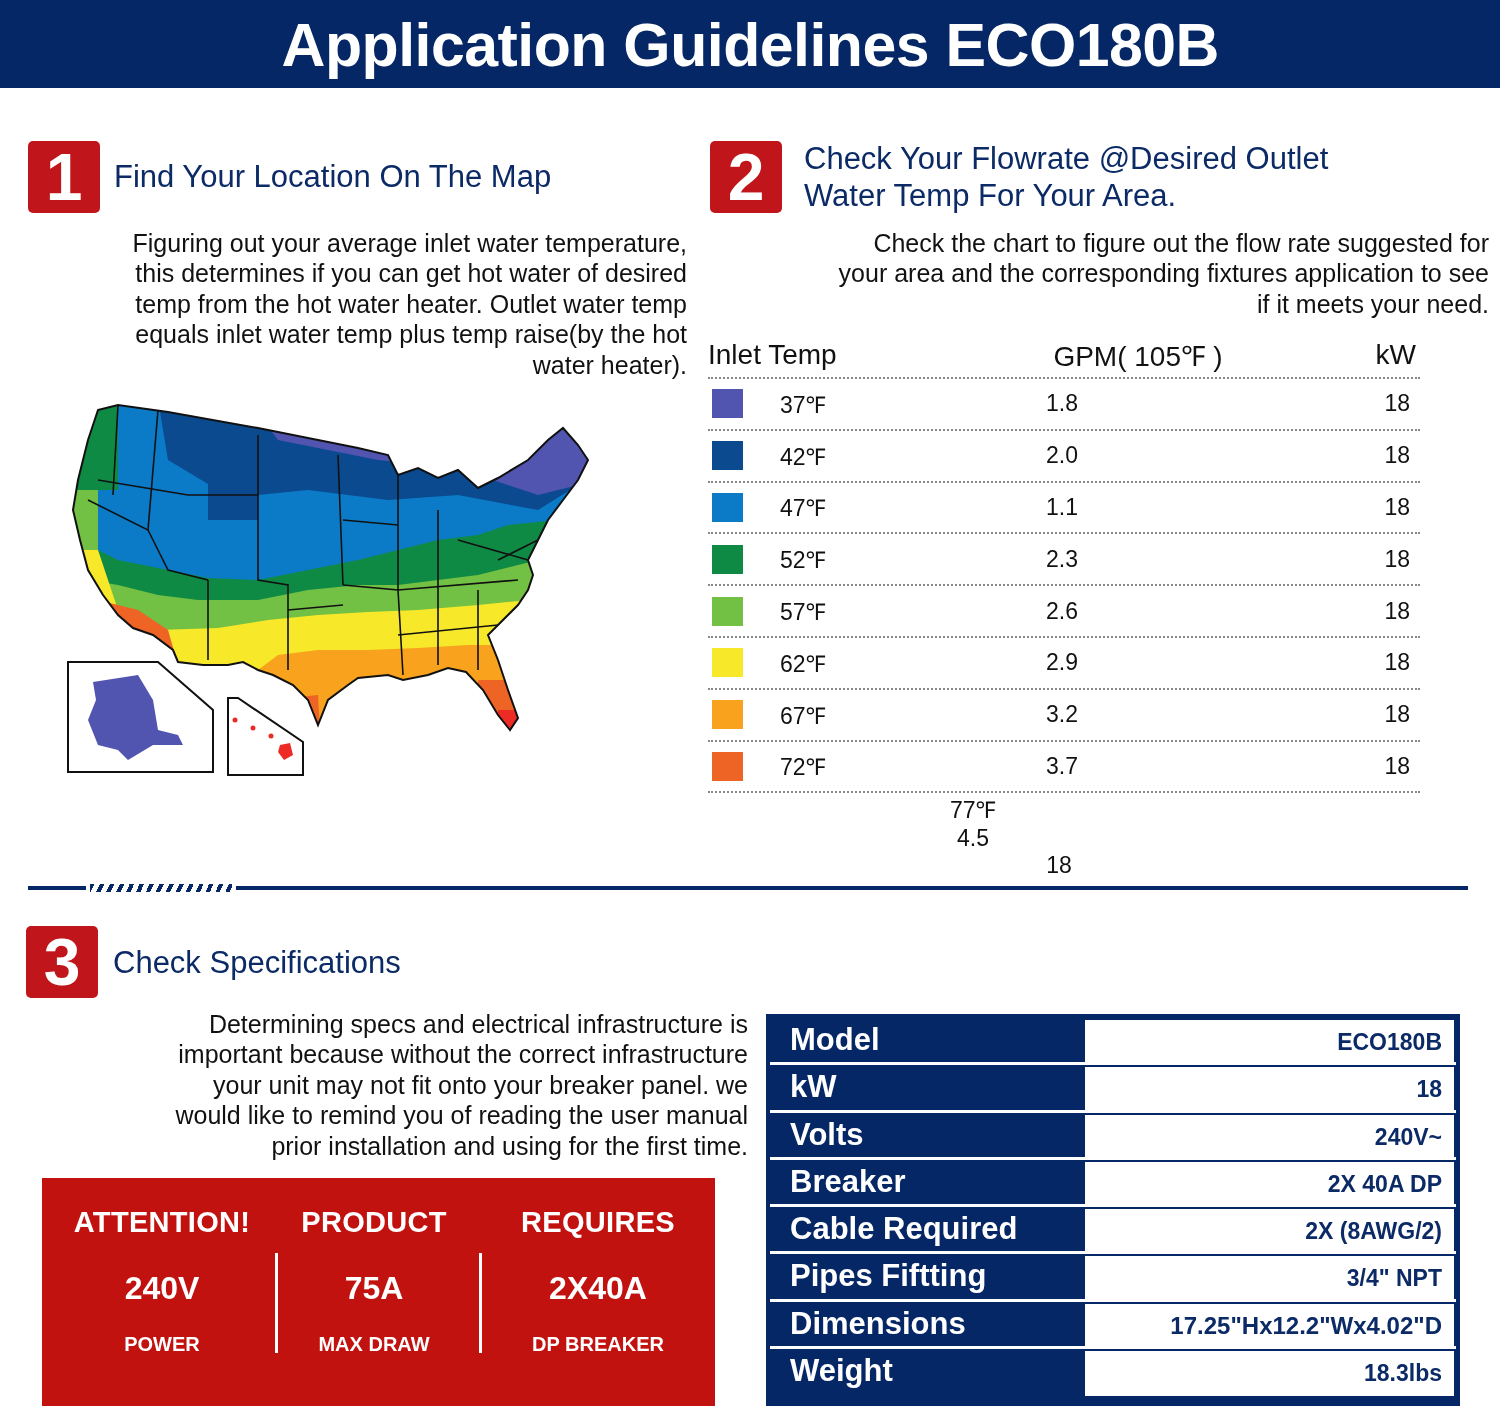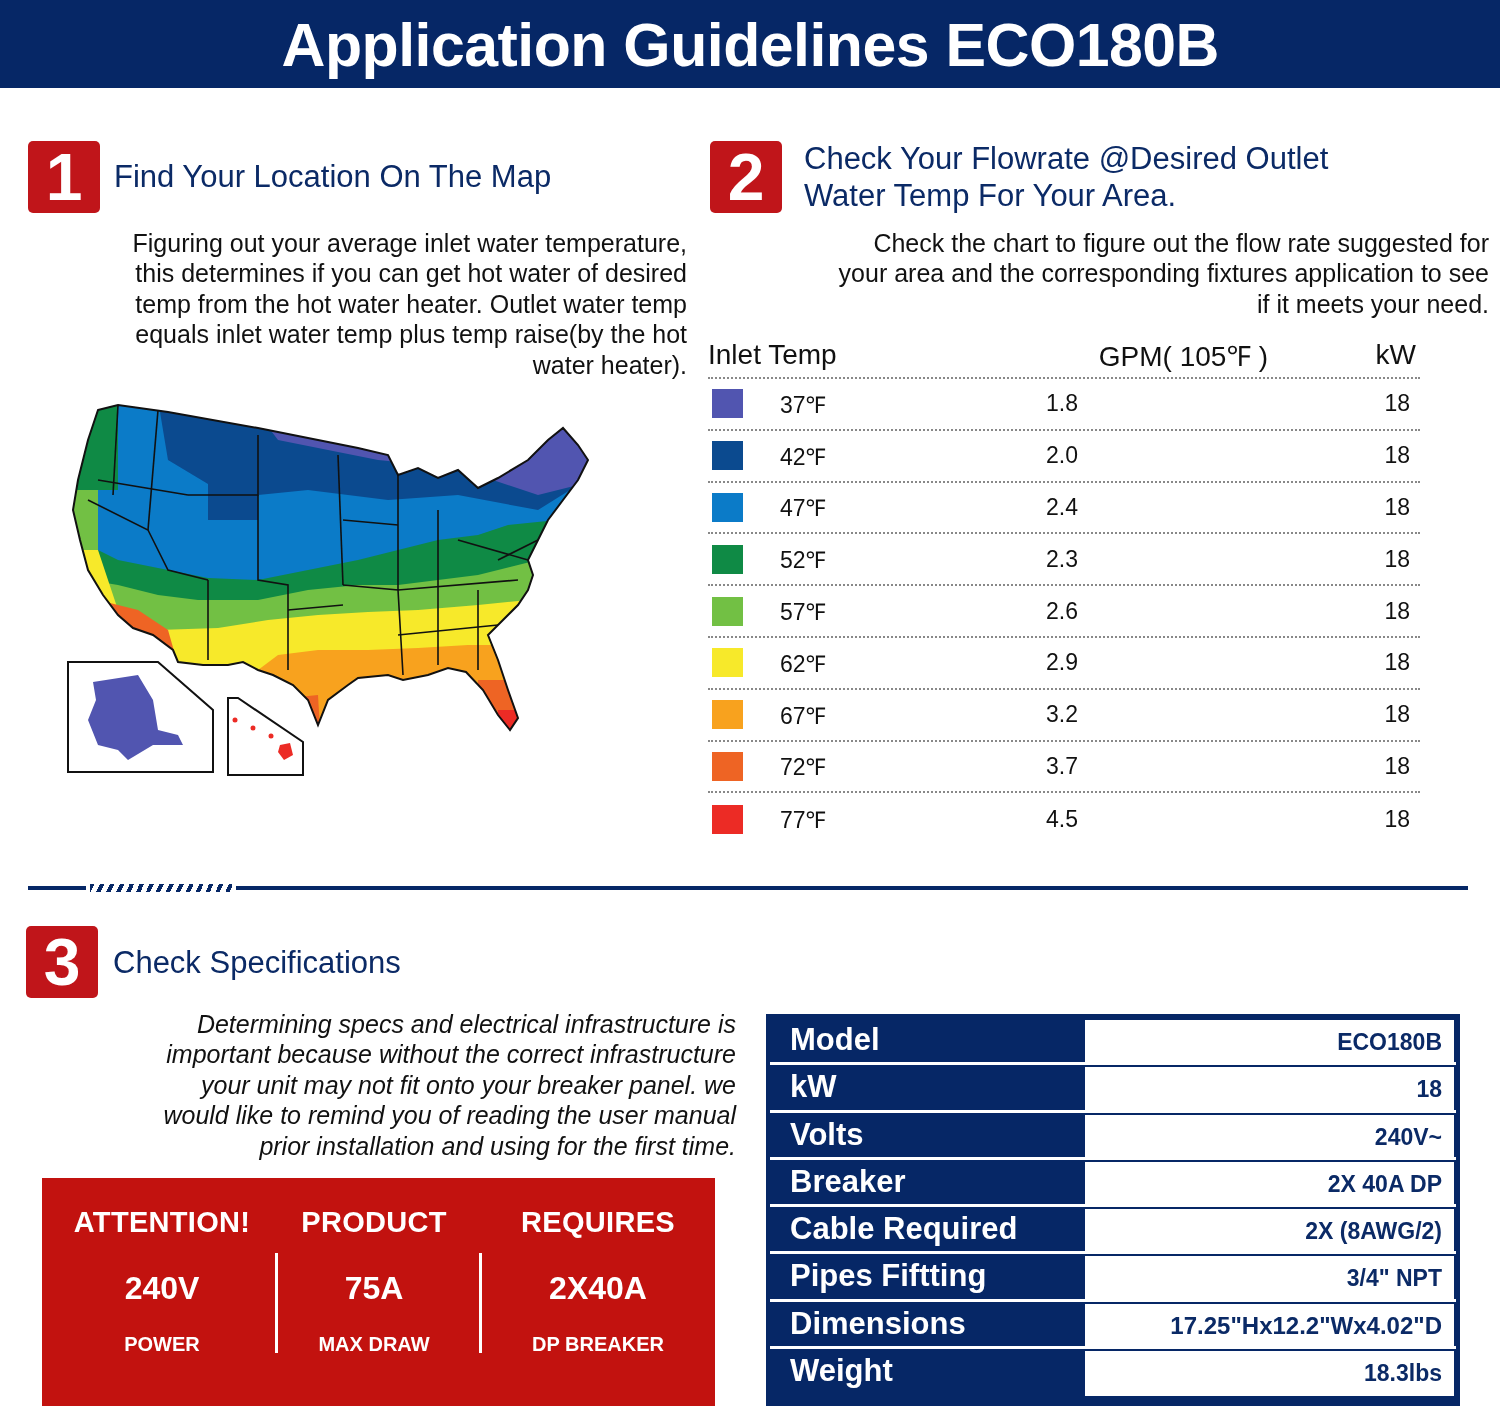--- a/index.html
+++ b/index.html
@@ -13,24 +13,24 @@
   .step-title { position: absolute; color: #0b2a66; font-size: 31px; line-height: 37px; font-family: "Liberation Sans", sans-serif; }
   .para { position: absolute; font-size: 25px; line-height: 30.4px; color: #111; font-family: "Liberation Sans", sans-serif; text-align: right; }
 
   
   .map { position: absolute; left: 58px; top: 400px; width: 560px; height: 380px; }
 
   
   .flow { position: absolute; left: 708px; top: 333px; width: 712px; }
   .flow-head { display: flex; height: 46px; align-items: center; font-size: 28px; color: #111; border-bottom: 2px dotted #888; }
   .flow-head .c1 { width: 300px; }
-  .flow-head .c2 { width: 260px; text-align: right; }
+  .flow-head .c2 { width: 260px; text-align: center; }
   .flow-head .c3 { flex: 1; text-align: right; padding-right: 4px; }
   .flow-row { display: flex; align-items: center; height: 51.8px; border-bottom: 2px dotted #888; font-size: 23px; color: #111; }
-  .flow-row:last-child { border-bottom: none; }
+  .flow-row:last-child { border-bottom: none; flex-direction: column; }
   .swatch { width: 31px; height: 29px; margin-left: 4px; margin-right: 37px; }
   .flow-row .temp { width: 228px; }
   .flow-row .gpm { width: 290px; text-align: left; padding-left: 38px; }
   .flow-row .kw { flex: 1; text-align: right; padding-right: 10px; }
 
   
   .divider { position: absolute; left: 28px; top: 884px; width: 1440px; height: 8px; }
   .divider .line { position: absolute; top: 2px; height: 4px; background: #062766; }
   .divider .hatch { position: absolute; left: 62px; top: 0; width: 142px; height: 8px;
     background: repeating-linear-gradient(115deg, #062766 0 4px, transparent 4px 9px); }
@@ -153,21 +153,21 @@
       </div>
       <div class="flow-row">
         <span class="swatch" style="background:#0b4a8f"></span>
         <span class="temp">42℉</span>
         <span class="gpm">2.0</span>
         <span class="kw">18</span>
       </div>
       <div class="flow-row">
         <span class="swatch" style="background:#0b7bc8"></span>
         <span class="temp">47℉</span>
-        <span class="gpm">2.4</span>
+        <span class="gpm">1.1</span>
         <span class="kw">18</span>
       </div>
       <div class="flow-row">
         <span class="swatch" style="background:#0f8a45"></span>
         <span class="temp">52℉</span>
         <span class="gpm">2.3</span>
         <span class="kw">18</span>
       </div>
       <div class="flow-row">
         <span class="swatch" style="background:#72c044"></span>
@@ -203,21 +203,21 @@
 </div>
 
 <div class="divider">
   <div class="line" style="left:0; width:58px;"></div>
   <div class="hatch"></div>
   <div class="line" style="left:208px; width:1232px;"></div>
 </div>
 
 <div class="step-badge" style="left:26px; top:926px;">3</div>
 <div class="step-title" style="left:113px; top:944px;">Check Specifications</div>
-<div class="para" style="left:36px; top:1009px; width:700px;font-style:italic;">
+<div class="para" style="left:48px; top:1009px; width:700px;">
   <div>Determining specs and electrical infrastructure is</div>
   <div>important because without the correct infrastructure</div>
   <div>your unit may not fit onto your breaker panel. we</div>
   <div>would like to remind you of reading the user manual</div>
   <div>prior installation and using for the first time.</div>
 </div>
 
 <div class="attn">
   <div class="attn-col" style="left:10px; width:220px;">
     <div class="head">ATTENTION!</div>

